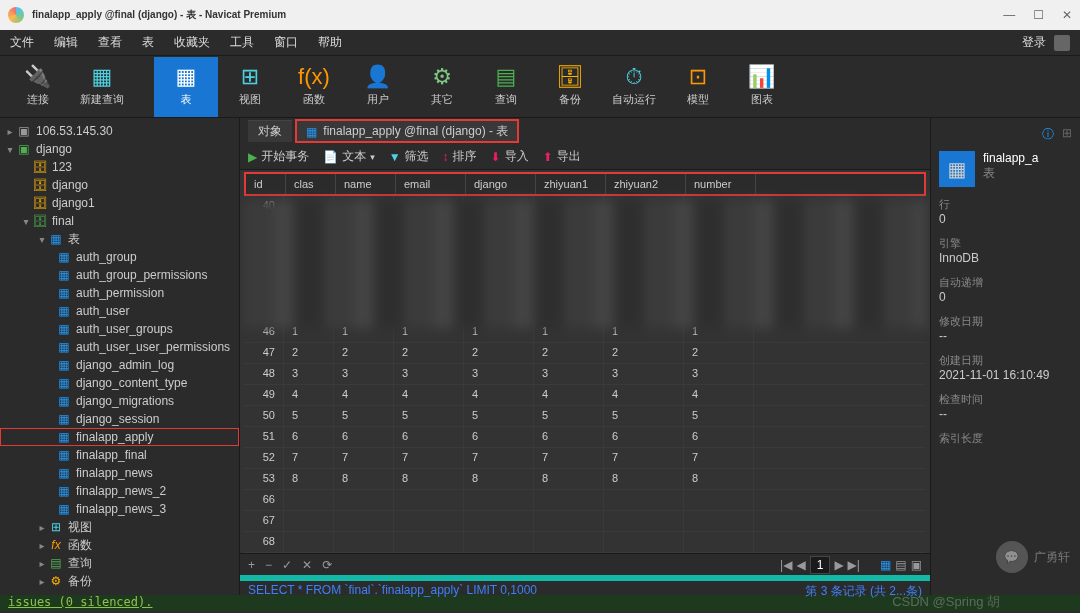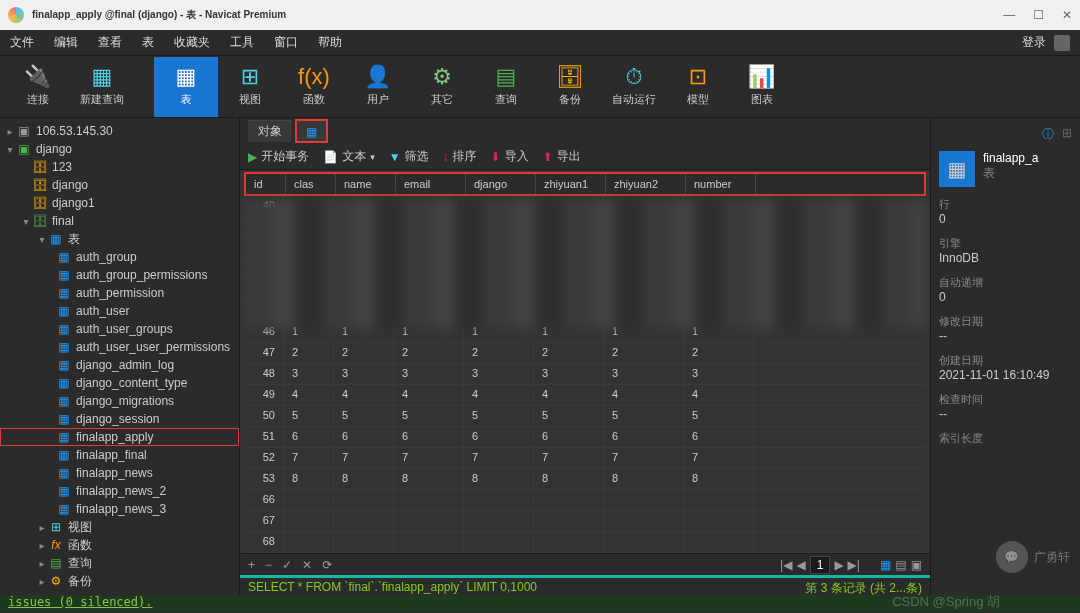--- a/index.html
+++ b/index.html
@@ -42,21 +42,21 @@
 .headerrow { display: flex; height: 24px; background: #2b2b2b; border: 2px solid #e53935; margin: 2px 4px 0 4px;}
 .headerrow .col { border-right: 1px solid #444; padding: 4px 8px; color: #ccc; font-size: 11px;}
 .datarows { margin: 0 4px; }
 .datarow { display: flex; height: 21px; border-bottom: 1px solid #3a3a3a; }
 .datarow .cell { border-right: 1px solid #3a3a3a; padding: 3px 8px; color: #ccc; font-size: 11px; text-align: right;}
 .datarow .cell.l { text-align: left; }
 .blurzone { position: absolute; top: 30px; left: 4px; right: 4px; height: 128px; background: repeating-linear-gradient(90deg, #4a4a4a 0 30px, #555 30px 50px, #3a3a3a 50px 80px); filter: blur(6px) brightness(0.8); z-index: 5;}
 .bottombar { height: 22px; background: #2b2b2b; display: flex; align-items: center; padding: 0 8px; gap: 10px; border-top: 1px solid #1a1a1a; color: #999;}
 .bottombar .right { margin-left: auto; display: flex; gap: 4px; align-items: center;}
 .pagebox { background: #1a1a1a; border: 1px solid #444; padding: 1px 6px; color: #fff;}
-.sqlbar { height: 20px; background: #2b2b2b; display: flex; padding: 2px 8px; color: #84cc16; border-top: 3px solid #14b8a6;}
+.sqlbar { height: 20px; background: #2b2b2b; display: flex; padding: 2px 8px; color: #3b82f6; border-top: 6px solid #14b8a6;}
 .sqlbar .r { margin-left: auto; }
 .statusline { height: 16px; background: #1e3a1e; color: #8bc34a; padding: 0 8px; font-family: monospace; text-decoration: underline;}
 .inspector { width: 150px; background: #2b2b2b; border-left: 1px solid #1a1a1a; padding: 8px; }
 .insp-head { display: flex; justify-content: flex-end; gap: 8px; color: #2196f3; margin-bottom: 8px;}
 .insp-title { display: flex; gap: 8px; color: #ccc; margin-bottom: 10px;}
 .insp-title .big-ico { width: 36px; height: 36px; background: #1976d2; display: flex; align-items: center; justify-content: center; font-size: 20px;}
 .insp-prop { margin-bottom: 10px; }
 .insp-prop .k { color: #888; font-size: 11px;}
 .insp-prop .v { color: #ccc; font-size: 12px;}
 .watermark { position: absolute; right: 10px; bottom: 40px; color: rgba(255,255,255,0.35); font-size: 20px; font-weight: 300; display: flex; align-items: center; gap: 6px; z-index: 99;}
@@ -268,20 +268,21 @@
     </div>
   </div>
 
   <div class="main">
     <div class="tabstrip">
       <div class="tab">
           <span>对象</span>
         </div>
       <div class="tab hl">
           <span class="ico ico-table">▦</span>
+          <span>finalapp_apply @final (django) - 表</span>
         </div>
     </div>
     <div class="tabtoolbar">
       <div class="tbtn">
           <span style="color:#4caf50">▶</span>
           <span>开始事务</span>
         </div>
       <div class="tbtn">
           <span>📄</span>
           <span>文本</span>

